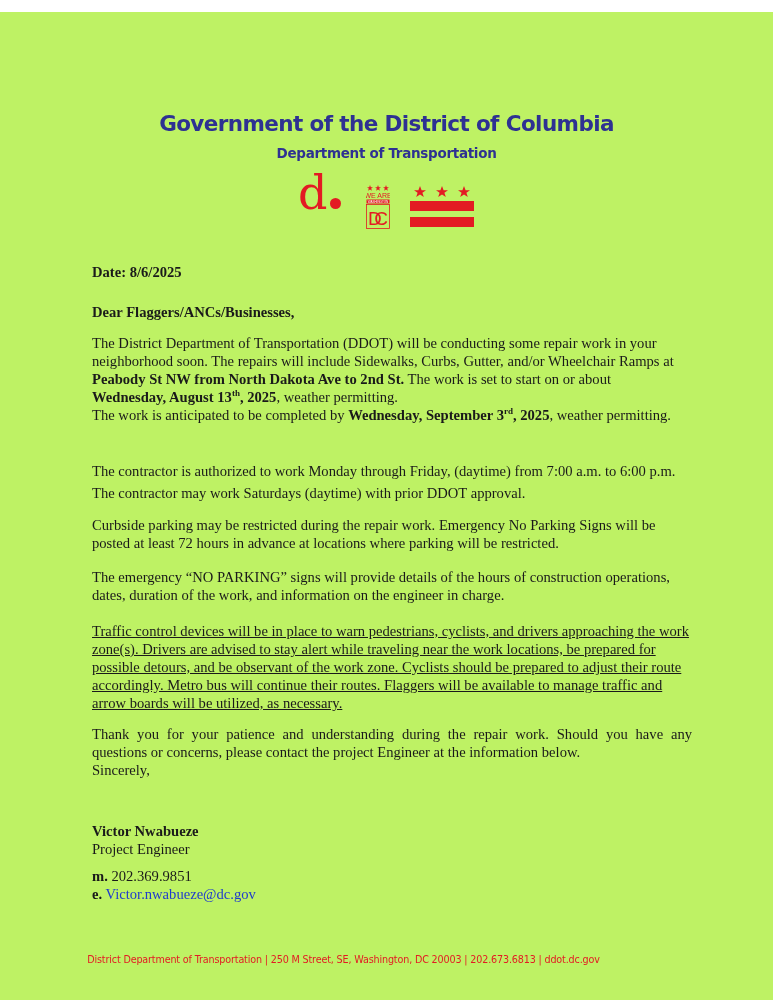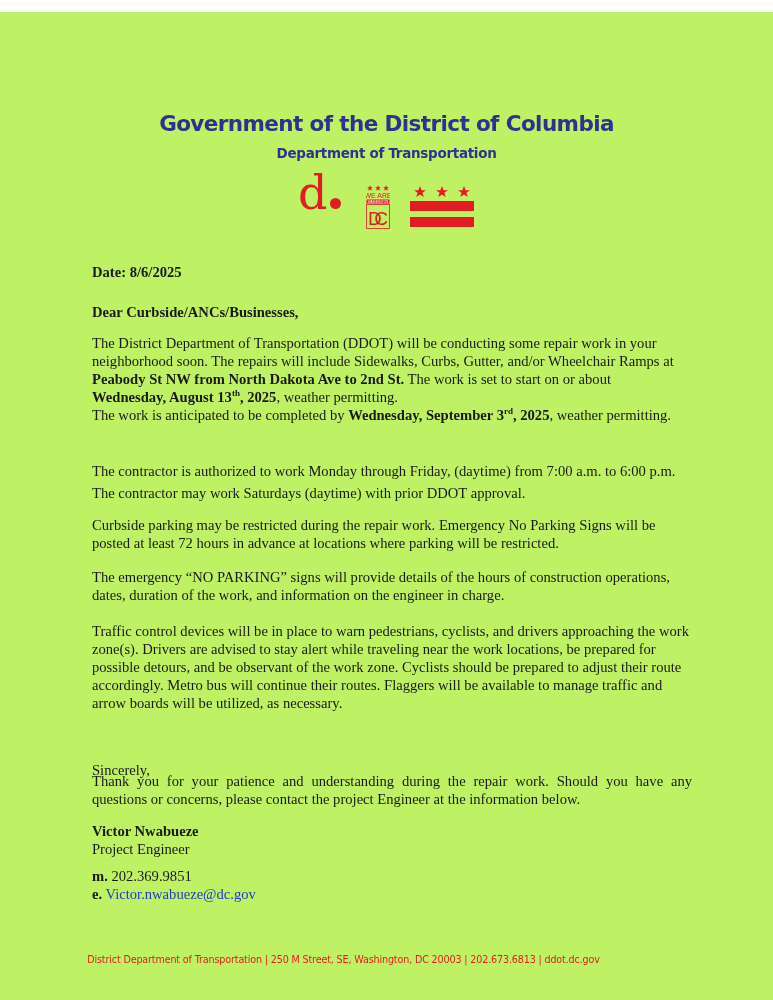--- a/index.html
+++ b/index.html
@@ -31,22 +31,22 @@
     }
     .body-text b { font-weight: bold; text-align: center; }
     .body-text sup { font-size: 9px; line-height: 0; font-weight: bold; }
 
     #date { top: 251px; }
     #greeting { top: 291px; }
     #p1 { top: 322px; }
     #p2 { top: 448px; line-height: 22px; }
     #p3 { top: 504px; }
     #p4 { top: 556px; }
-    #p5 { top: 610px; }
-    #p6 { top: 713px; text-align: justify; margin-top: 47px; }
+    #p5 { top: 610px; text-decoration: underline; }
+    #p6 { top: 713px; text-align: justify; }
     #closing { top: 749px; }
     #sig-name { top: 810px; }
     #sig-title { top: 828px; }
     #sig-phone { top: 855px; }
     #sig-email { top: 873px; }
     .email-link { color: #1f3bcc; }
 
     .footer {
       position: absolute; left: 0; width: 687px; top: 942px; text-align: center;
       font-family: "DejaVu Sans", sans-serif; font-size: 9.6px; color: #e31b23; letter-spacing: -0.15px;
@@ -82,21 +82,21 @@
         <polygon points="32,0 33.6,4.2 38,4.2 34.4,6.8 35.8,11 32,8.4 28.2,11 29.6,6.8 26,4.2 30.4,4.2"></polygon>
         <polygon points="54,0 55.6,4.2 60,4.2 56.4,6.8 57.8,11 54,8.4 50.2,11 51.6,6.8 48,4.2 52.4,4.2"></polygon>
         <rect x="0" y="15" width="64" height="10"></rect>
         <rect x="0" y="31" width="64" height="10"></rect>
       </g>
     </svg>
   </div>
 
   <div class="body-text" id="date"><b>Date:</b> <b>8/6/2025</b></div>
 
-  <div class="body-text" id="greeting"><b>Dear Curbside/ANCs/Businesses,</b></div>
+  <div class="body-text" id="greeting"><b>Dear Flaggers/ANCs/Businesses,</b></div>
 
   <div class="body-text" id="p1"><span>The District Department of Transportation (DDOT) will be conducting some repair work in your neighborhood soon. The repairs will include Sidewalks, Curbs, Gutter, and/or Wheelchair Ramps at </span><b>Peabody St NW from North Dakota Ave to 2nd St.</b><span> The work is set to start on or about </span><br><b><span>Wednesday, August 13</span><sup>th</sup><span>, 2025</span></b><span>, weather permitting.</span><br><span>The work is anticipated to be completed by </span><b><span>Wednesday, September 3</span><sup>rd</sup><span>, 2025</span></b><span>, weather permitting.</span></div>
 
   <div class="body-text" id="p2">The contractor is authorized to work Monday through Friday, (daytime) from 7:00 a.m. to 6:00 p.m. The contractor may work Saturdays (daytime) with prior DDOT approval.</div>
   <div class="body-text" id="p3">Curbside parking may be restricted during the repair work. Emergency No Parking Signs will be posted at least 72 hours in advance at locations where parking will be restricted.</div>
   <div class="body-text" id="p4">The emergency “NO PARKING” signs will provide details of the hours of construction operations, dates, duration of the work, and information on the engineer in charge.</div>
   <div class="body-text" id="p5">Traffic control devices will be in place to warn pedestrians, cyclists, and drivers approaching the work zone(s). Drivers are advised to stay alert while traveling near the work locations, be prepared for possible detours, and be observant of the work zone. Cyclists should be prepared to adjust their route accordingly. Metro bus will continue their routes. Flaggers will be available to manage traffic and arrow boards will be utilized, as necessary.</div>
   <div class="body-text" id="p6">Thank you for your patience and understanding during the repair work. Should you have any questions or concerns, please contact the project Engineer at the information below.</div>
   <div class="body-text" id="closing">Sincerely,</div>
 

